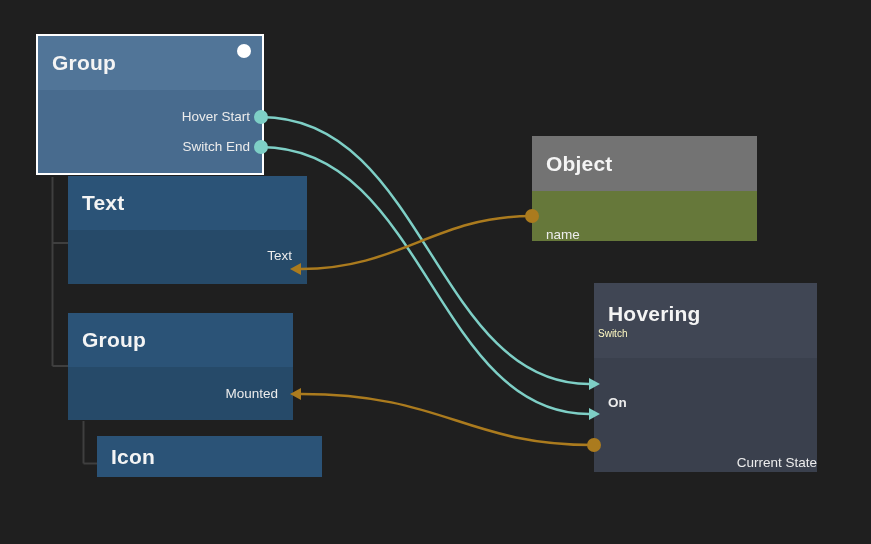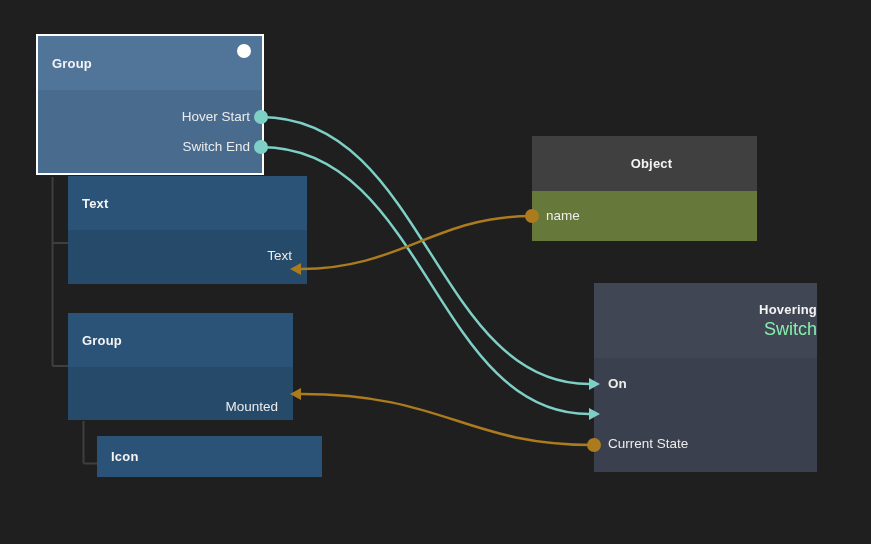--- a/index.html
+++ b/index.html
@@ -22,50 +22,50 @@
   }
   .node-header{
     position:relative;
     width:100%;
     display:flex;
     flex-direction:column;
     justify-content:center;
   }
   .node-title{
     padding-left:14px;
-    font-size:13px;
+    font-size:21px;
     font-weight:600;
     color:#f4f4f4;
     letter-spacing:0.2px;
   }
   .node-subtitle{
-    padding-left:18px;
-    font-size:18px;
+    padding-left:4px;
+    font-size:10px;
     font-weight:400;
-    color:#86efac;
+    color:#fef9c3;
     margin-top:2px;
   }
   .port{
     position:absolute;
     left:0;right:0;
     height:20px;line-height:20px;
     font-size:13.5px;
     color:#ececec;
   }
   .port-right{ text-align:right; padding-right:12px; }
-  .port-left{ text-align:left; padding-left:14px; }
+  .port-left{ text-align:left; padding-left:14px;margin-top:19px; }
 
   
   .theme-selected .node-header{ background:#517598; }
   .theme-selected .node-body  { background:#486b8e; }
   .theme-visual .node-header{ background:#2b5377; }
   .theme-visual .node-body  { background:#264a69; }
-  .theme-data .node-header{ background:#404040;text-align:center; }
+  .theme-data .node-header{ background:#737373; }
   .theme-data .node-body  { background:#66783a; }
-  .theme-logic .node-header{ background:#404654;align-items:flex-end; }
+  .theme-logic .node-header{ background:#404654; }
   .theme-logic .node-body  { background:#3a404d; }
 
   .node-body{
     position:absolute;
     left:0;right:0;bottom:0;
   }
 
   svg.overlay{
     position:absolute;
     left:0;top:0;
@@ -93,21 +93,21 @@
     </div>
     <div class="node-body" style="top:54px;"></div>
     <div class="port port-right" style="top:70px;padding-right:15px;">Text</div>
   </div>
 
   <div class="node theme-visual" style="left:68px;top:313px;width:225px;height:107px;">
     <div class="node-header" style="height:54px;">
       <div class="node-title">Group</div>
     </div>
     <div class="node-body" style="top:54px;"></div>
-    <div class="port port-right" style="top:84px;padding-right:15px;padding-left:46px;">Mounted</div>
+    <div class="port port-right" style="top:71px;padding-right:15px;padding-left:46px;">Mounted</div>
   </div>
 
   <div class="node theme-visual" style="left:97px;top:436px;width:225px;height:55px;">
     <div class="node-header" style="height:41px;">
       <div class="node-title">Icon</div>
     </div>
   </div>
 
   <div class="node theme-data" style="left:532px;top:136px;width:225px;height:105px;">
     <div class="node-header" style="height:55px;">
@@ -117,21 +117,21 @@
     <div class="port port-left" style="top:70px;">name</div>
   </div>
 
   <div class="node theme-logic" style="left:594px;top:283px;width:223px;height:189px;">
     <div class="node-header" style="height:75px;">
       <div class="node-title">Hovering</div>
       <div class="node-subtitle">Switch</div>
     </div>
     <div class="node-body" style="top:75px;"></div>
     <div class="port port-left" style="top:91px;font-weight:bold;">On</div>
-    <div class="port port-left" style="top:151px;">Current State</div>
+    <div class="port port-left" style="top:151px;text-align:right;">Current State</div>
   </div>
 
   <svg class="overlay" viewBox="0 0 871 544">
 
     <path d="M52.5,177 V366 M52.5,243 H68 M52.5,366 H68" fill="none" stroke="#3f3f3f" stroke-width="2"></path>
     <path d="M83.5,421 V463.5 M83.5,463.5 H97" fill="none" stroke="#3f3f3f" stroke-width="2"></path>
 
     <path d="M 261 117 C 425 117, 435 384, 589 384" fill="none" stroke="#7ecfc6" stroke-width="2.5"></path>
     <path d="M 261 147 C 425 147, 435 414, 589 414" fill="none" stroke="#7ecfc6" stroke-width="2.5"></path>
 

